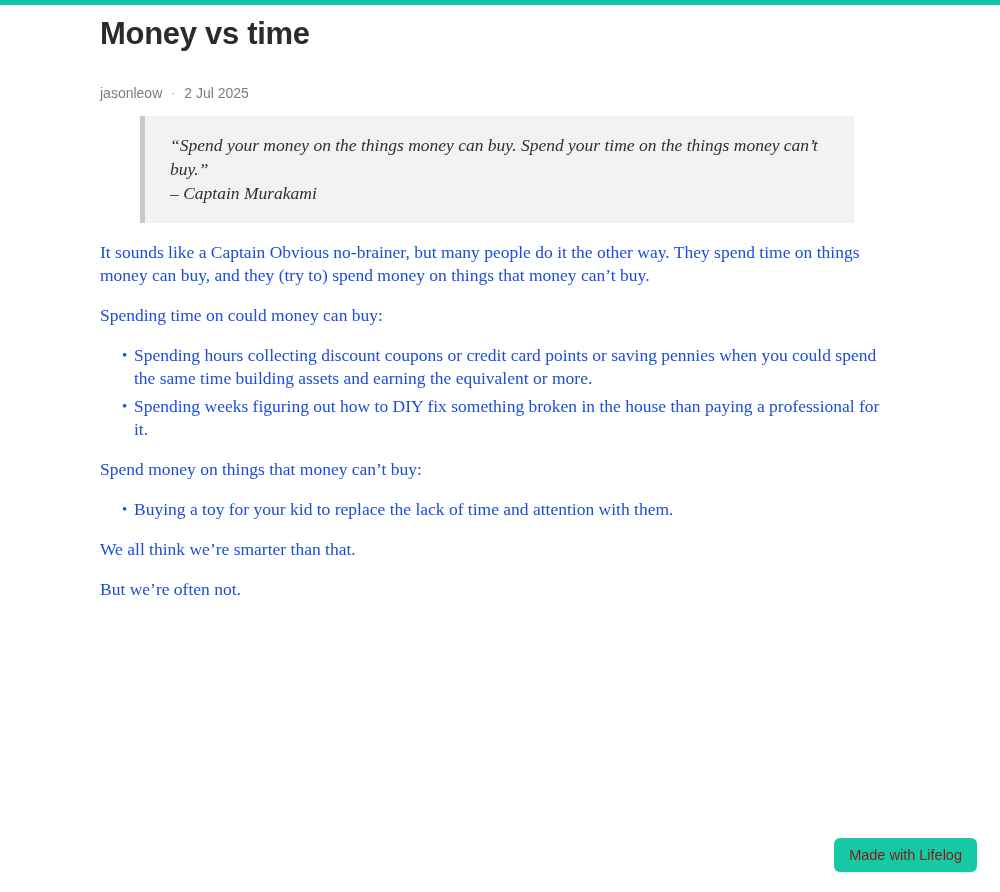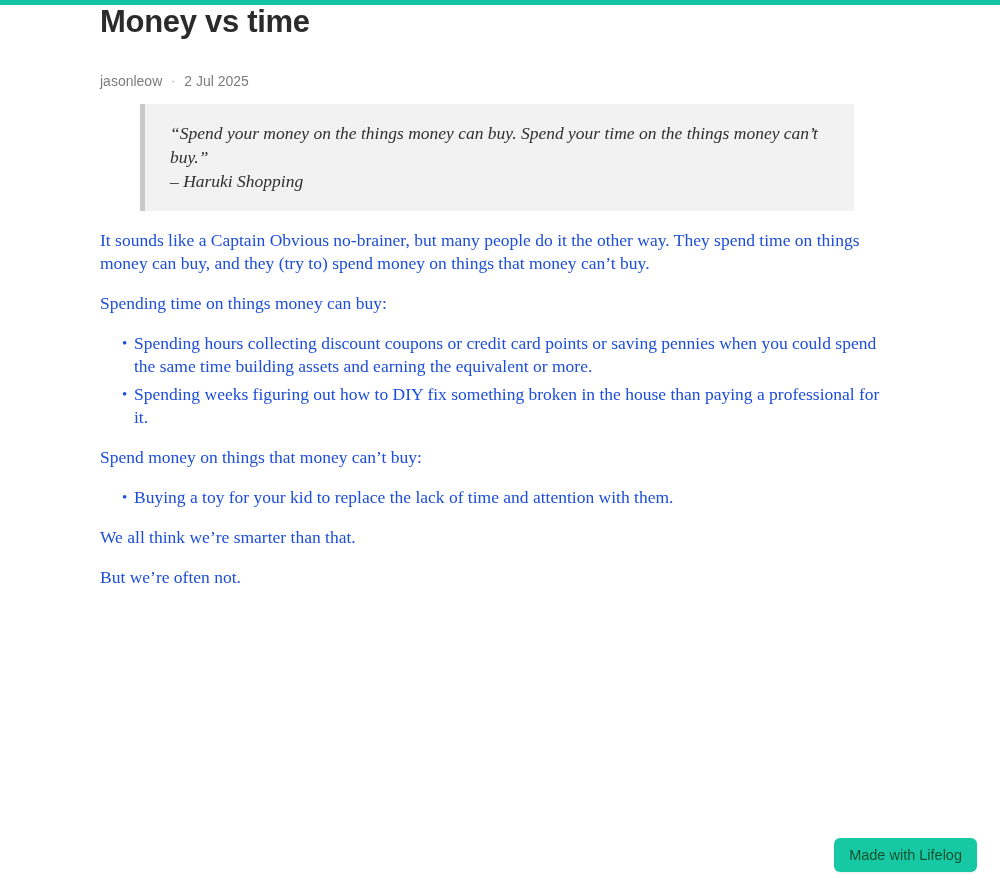--- a/index.html
+++ b/index.html
@@ -10,21 +10,21 @@
     min-height: 892px;
     width: 1000px;
   }
   .top-bar {
     height: 5px;
     width: 100%;
     background: #13c4a3;
   }
   .container {
     width: 794px;
-    margin: 0 auto;
+    margin: 12px auto;
     padding-bottom: 60px;
     transform: translateX(-3px);
   }
   .page-title {
     font-family: "Liberation Sans", sans-serif;
     font-weight: 700;
     font-size: 31px;
     letter-spacing: -0.3px;
     color: #2b2b2b;
     margin: 0 0 0 0;
@@ -78,21 +78,21 @@
     position: absolute;
     left: -2px;
     top: 0;
     font-size: 15px;
   }
   .made-with-badge {
     position: fixed;
     right: 23px;
     bottom: 20px;
     background: #17c8a5;
-    color: #14532d;
+    color: #7f1d1d;
     font-family: "Liberation Sans", sans-serif;
     font-size: 14.5px;
     padding: 9px 15px;
     border: none;
     border-radius: 6px;
     cursor: pointer;
     box-shadow: 0 1px 2px rgba(0,0,0,0.08);
   }
 </style>
 </head>
@@ -105,28 +105,28 @@
   <h1 class="page-title">Money vs time</h1>
 
   <div class="byline">
     <span class="author">jasonleow</span>
     <span class="dot">·</span>
     <span class="date">2 Jul 2025</span>
   </div>
 
   <blockquote class="quote-block">
     <p>“Spend your money on the things money can buy. Spend your time on the things money can’t buy.”</p>
-    <p>– Haruki Shopping</p>
+    <p>– Captain Murakami</p>
   </blockquote>
 
   <div class="article">
 
     <p>It sounds like a Captain Obvious no-brainer, but many people do it the other way. They spend time on things money can buy, and they (try to) spend money on things that money can’t buy.</p>
 
-    <p>Spending time on things money can buy:</p>
+    <p>Spending time on could money can buy:</p>
 
     <ul>
       <li>Spending hours collecting discount coupons or credit card points or saving pennies when you could spend the same time building assets and earning the equivalent or more.</li>
       <li>Spending weeks figuring out how to DIY fix something broken in the house than paying a professional for it.</li>
     </ul>
 
     <p>Spend money on things that money can’t buy:</p>
 
     <ul>
       <li>Buying a toy for your kid to replace the lack of time and attention with them.</li>

